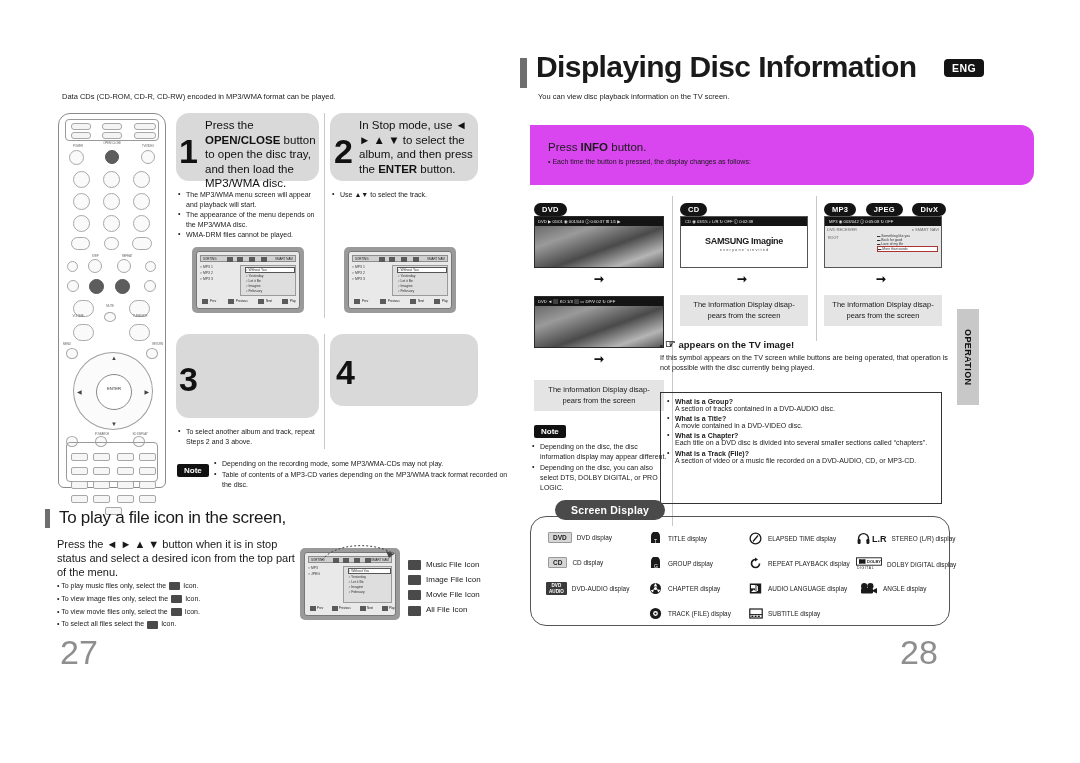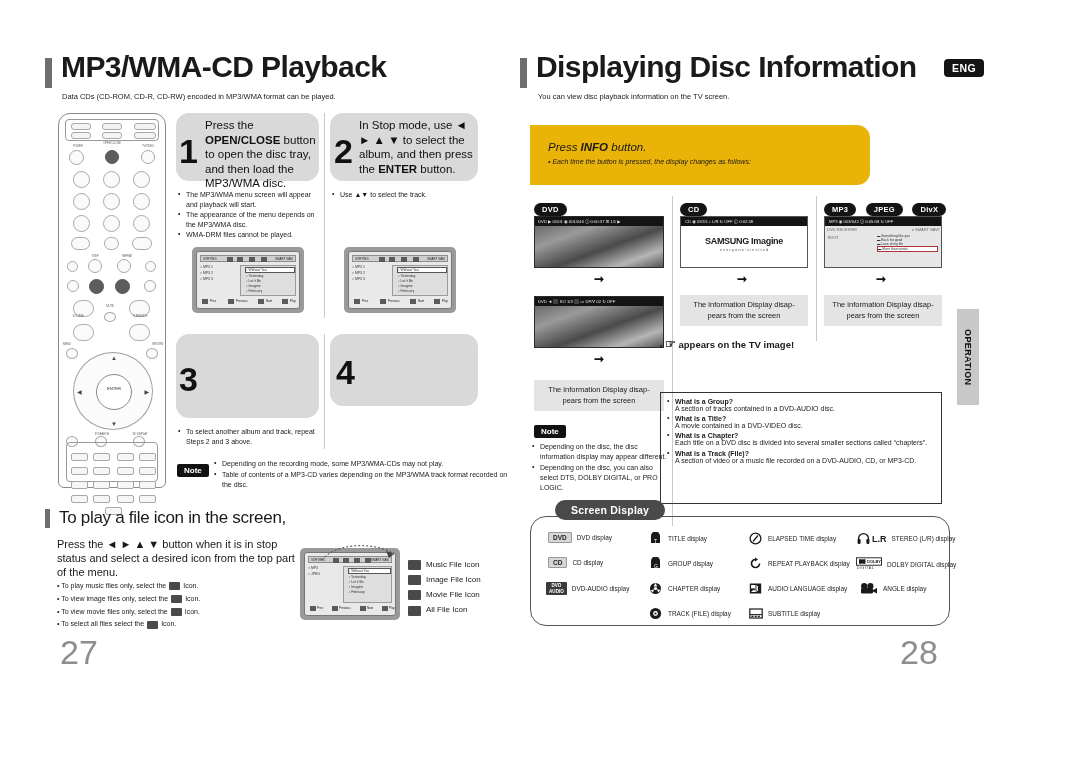--- a/index.html
+++ b/index.html
@@ -81,22 +81,22 @@
   #icon-legend { position:absolute; left:408px; top:558px; font-size:8px; line-height:14.6px;}
   #icon-legend .row { display:flex; align-items:center; margin-bottom:0.5px;}
   #icon-legend .sw { width:13px; height:10px; background:#4a4a4a; border-radius:1px; margin-right:5px; flex:none;}
 
   #tv-file { position:absolute; left:300px; top:548px; width:100px; height:72px; }
   #right-title { position:absolute; left:520px; top:52px;}
   #right-subtitle { position:absolute; left:538px; top:92px;}
   #eng-badge { position:absolute; left:944px; top:59px; background:#141414; color:#fff;
                font-size:10.5px; font-weight:bold; border-radius:4px; padding:3px 8px; letter-spacing:0.4px;}
 
-  #info-panel { position:absolute; left:530px; top:125px; width:340px; height:60px;
-                background:#eab308; border-radius:0 13px 13px 0;font-style:italic; }
+  #info-panel { position:absolute; left:530px; top:125px; width:504px; height:60px;
+                background:#d946ef; border-radius:0 13px 13px 0; }
   #info-panel .l1 { position:absolute; left:18px; top:16px; font-size:11.5px;}
   #info-panel .l2 { position:absolute; left:18px; top:33px; font-size:7px;}
 
   .disc-badge { display:inline-block; background:#141414; color:#fff; border-radius:9px;
                 font-size:7.5px; font-weight:bold; padding:2px 8px; letter-spacing:0.3px;}
 
   .tvshot { position:absolute; background:#3c3c3c; border:1px solid #2a2a2a; overflow:hidden;}
   .tvshot .osd { position:absolute; left:0; right:0; top:0; height:9px; background:#141414; }
   .tvshot .osd span { color:#e8e8e8; font-size:4.2px; position:absolute; top:2px;}
   .tvshot .pic { position:absolute; left:0; right:0; top:9px; bottom:0;
@@ -141,23 +141,20 @@
   #pn-left { position:absolute; left:60px; top:633px; font-size:34px; color:#8e8e8e; font-weight:normal;}
   #pn-right { position:absolute; left:900px; top:633px; font-size:34px; color:#8e8e8e; font-weight:normal;}
 </style>
 </head>
 <body>
 
 <div class="page">
 
   <div id="left-page">
 
-    <div id="left-title">
-      <span class="bar"></span><span class="h1">MP3/WMA-CD Playback</span>
-    </div>
     <div id="left-subtitle" class="sub">Data CDs (CD-ROM, CD-R, CD-RW) encoded in MP3/WMA format can be played.</div>
 
     <div id="remote">
       <div class="rtop">
         <div class="rk" style="left:5px;top:3px;width:20px;height:7px;"></div>
         <div class="rk" style="left:36px;top:3px;width:20px;height:7px;"></div>
         <div class="rk" style="left:68px;top:3px;width:22px;height:7px;"></div>
         <div class="rk" style="left:5px;top:12px;width:20px;height:7px;"></div>
         <div class="rk" style="left:36px;top:12px;width:20px;height:7px;"></div>
         <div class="rk" style="left:68px;top:12px;width:22px;height:7px;"></div>
@@ -517,20 +514,21 @@
     </div>
     <div class="down-arrow" style="left:876px;top:272px;">➞</div>
     <div class="grey-note" style="left:824px;top:295px;width:118px;">The information Display disap-<br>pears from the screen</div>
 
     <div id="hand-note">
       <div class="hl">
         <span style="font-size:7px;">•</span>
         <span style="font-size:12px;">☞</span>
         <span>appears on the TV image!</span>
       </div>
+      <div class="hb">If this symbol appears on the TV screen while buttons are being operated, that operation is not possible with the disc currently being played.</div>
     </div>
 
     <div id="qa-box">
       <ul>
           <li>
             <div class="q">What is a Group?</div>
             <div class="a">A section of tracks contained in a DVD-AUDIO disc.</div>
           </li>
           <li>
             <div class="q">What is a Title?</div>

